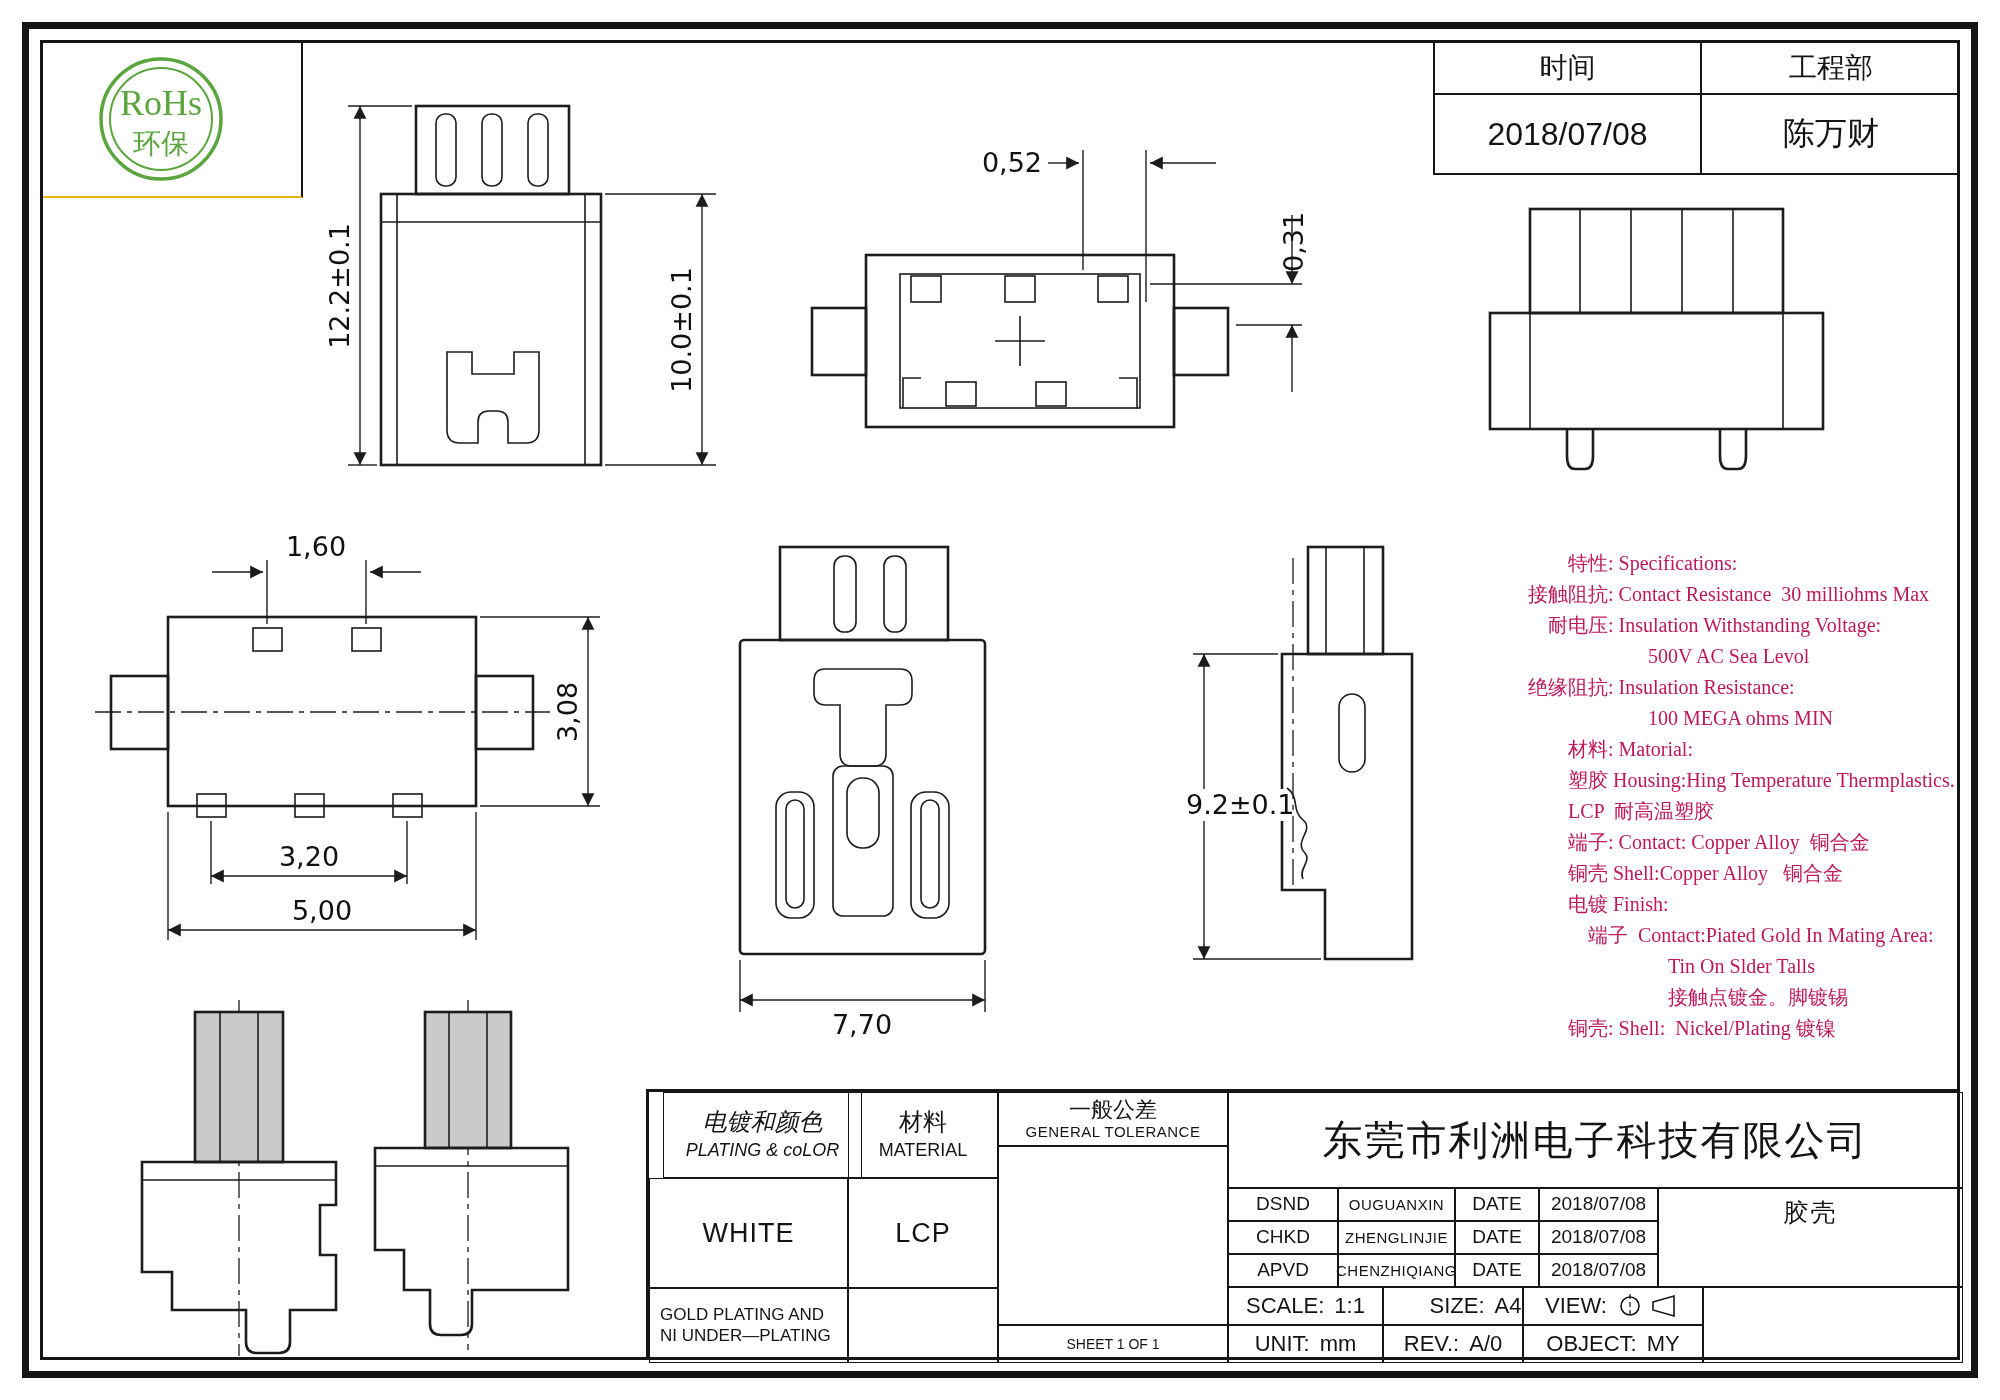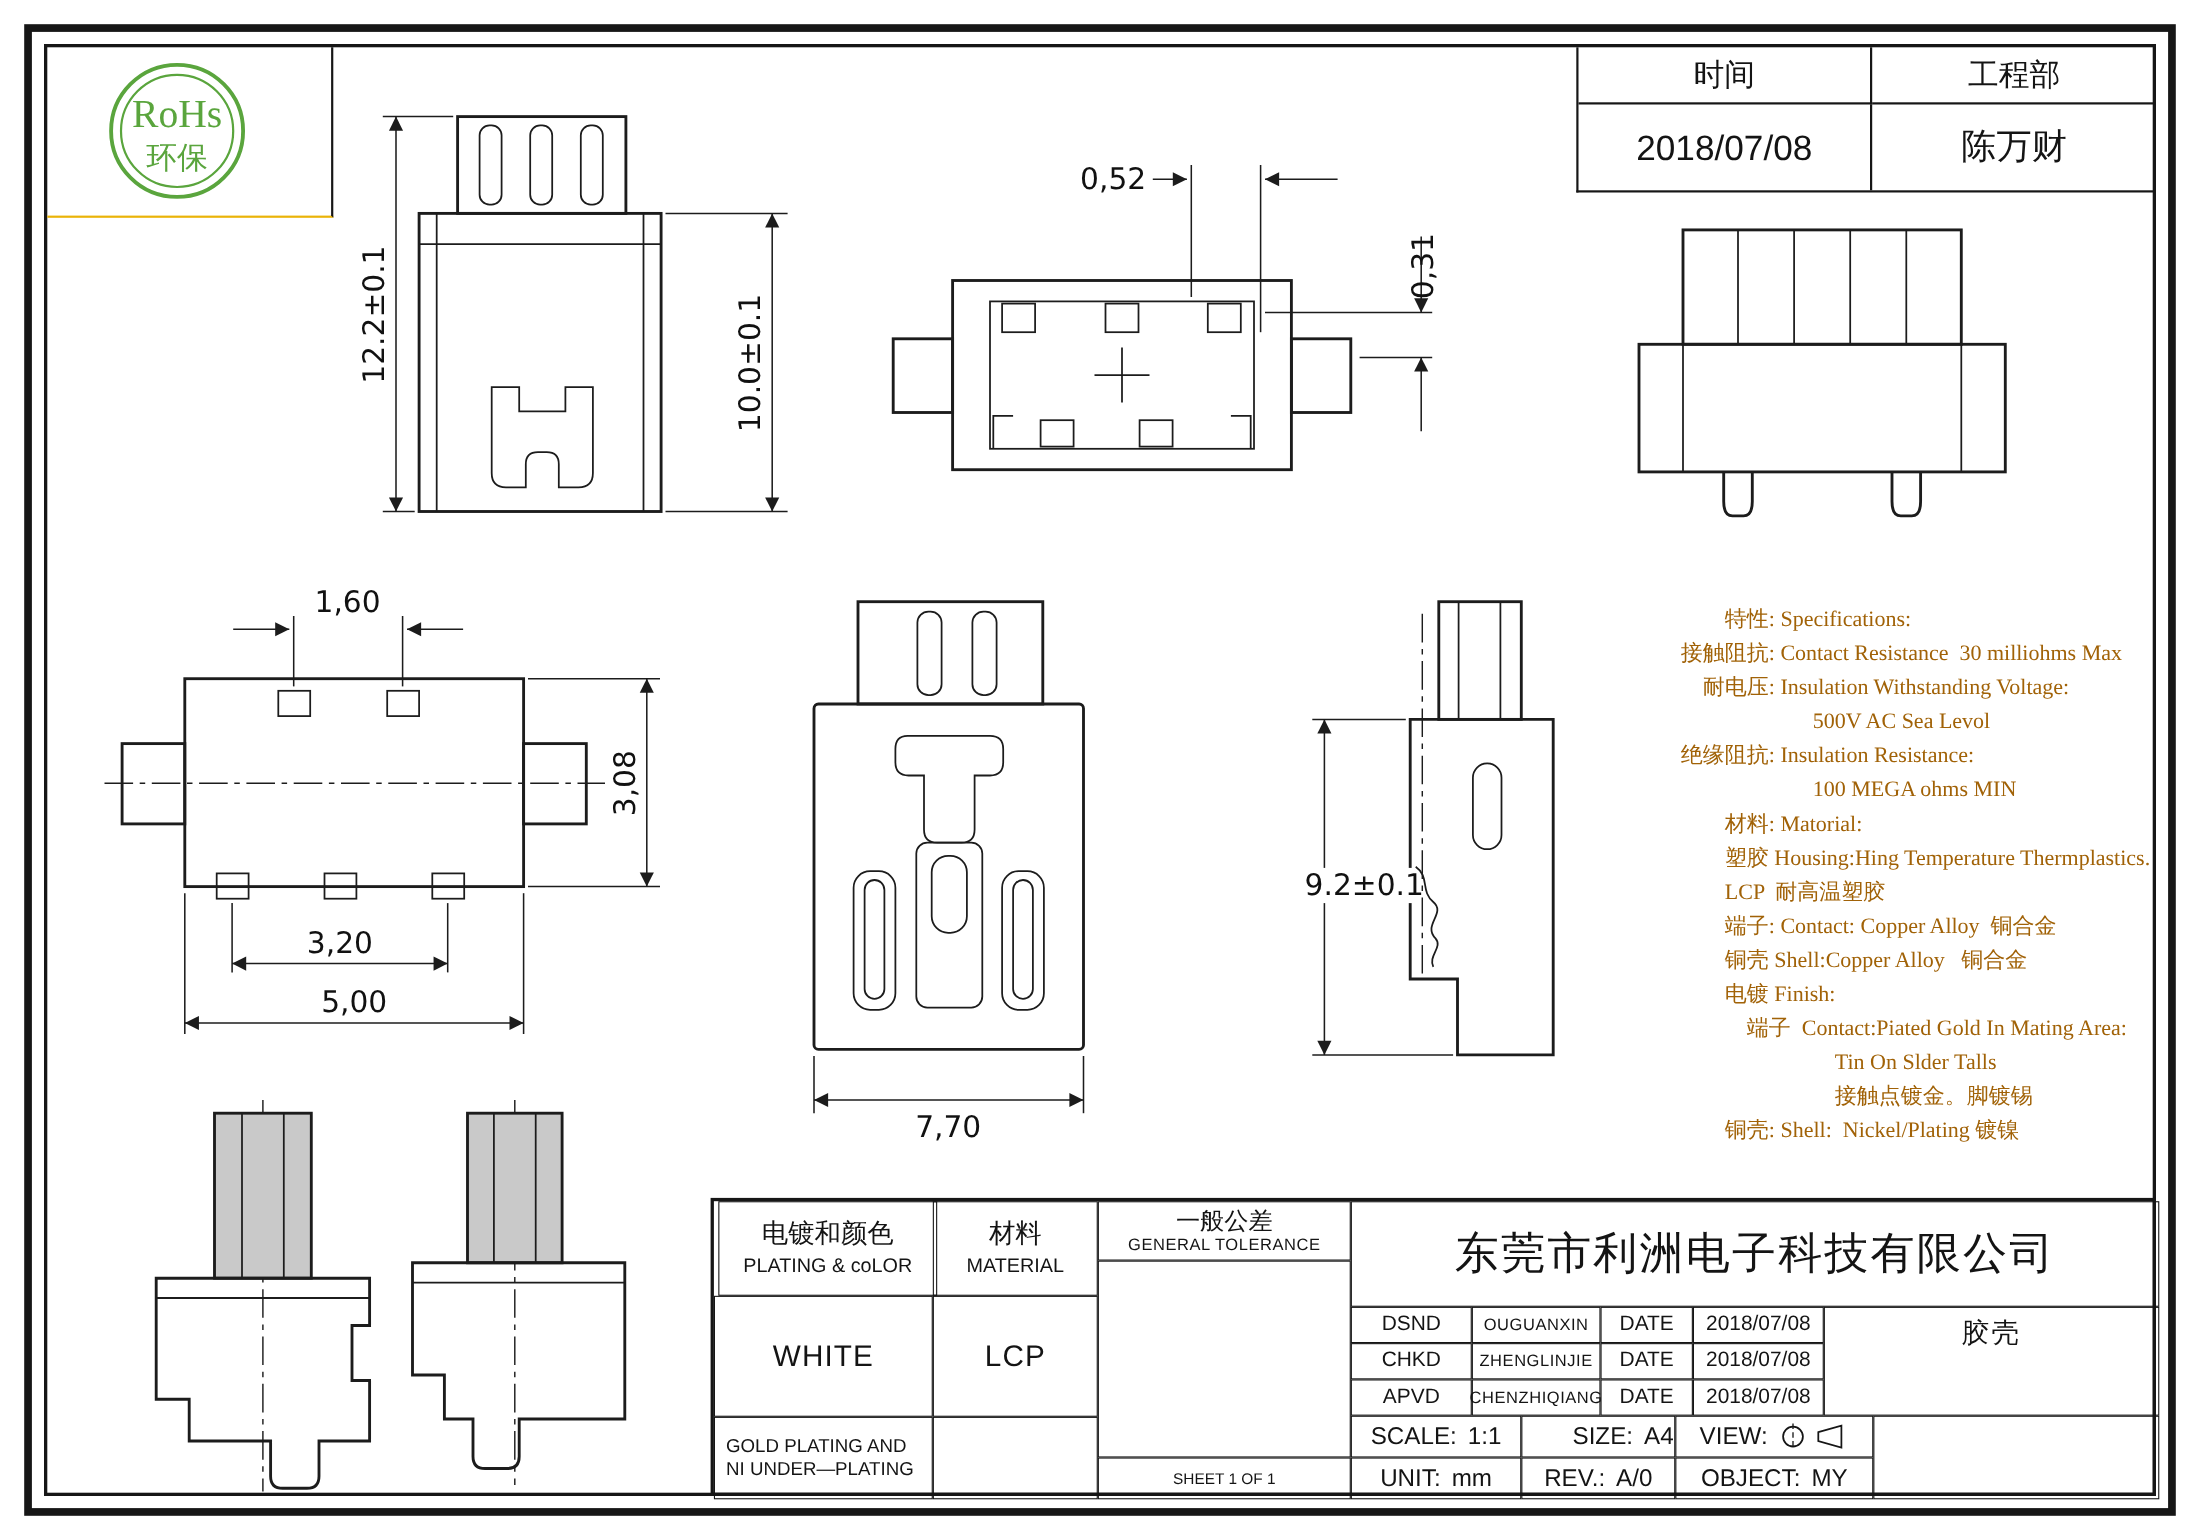--- a/index.html
+++ b/index.html
@@ -27,21 +27,21 @@
   
   .drawing { position:absolute; left:0; top:0; width:2000px; height:1400px; }
   .part { fill:none; stroke:#1c1c1c; stroke-width:2.6; }
   .thin { fill:none; stroke:#1c1c1c; stroke-width:1.6; }
   .dim  { fill:none; stroke:#1c1c1c; stroke-width:1.4; }
   .cl   { fill:none; stroke:#1c1c1c; stroke-width:1.3; stroke-dasharray:26 6 5 6; }
   .lead { fill:#c9c9c9; stroke:#1c1c1c; stroke-width:2.6; }
   .dimtext { font-family:"DejaVu Sans",sans-serif; font-size:27px; fill:#111; }
 
   
-  .specs { position:absolute; left:1528px; top:548px; width:436px; font-family:"Liberation Serif",serif; font-size:20px; line-height:31px; color:#a16207; }
+  .specs { position:absolute; left:1528px; top:548px; width:436px; font-family:"Liberation Serif",serif; font-size:20px; line-height:31px; color:#be185d; }
   .spec-line { white-space:pre; }
 
   
   .title-block { position:absolute; left:646px; top:1089px; width:1314px; height:271px; border:3px solid #161616; }
   .tb-cell { position:absolute; border:1.7px solid #161616; display:flex; flex-direction:column; align-items:center; justify-content:center; line-height:1.2; }
   .tb-zh { font-size:24px; }
   .tb-en { font-size:18px; margin-top:3px; }
   .tb-zh-sm { font-size:22px; }
   .tb-en-sm { font-size:15px; letter-spacing:0.5px; }
   .tb-big { font-size:27px; letter-spacing:1px; }
@@ -260,21 +260,21 @@
       <div class="spec-line">　　　端子  Contact:Piated Gold In Mating Area:</div>
 
       <div class="spec-line">　　　　　　　Tin On Slder Talls</div>
 
       <div class="spec-line">　　　　　　　接触点镀金。脚镀锡</div>
 
       <div class="spec-line">　　铜壳: Shell:  Nickel/Plating 镀镍</div>
     </div>
 
   <div class="title-block">
-    <div class="tb-cell" style="left:4px;top:0;width:199px;height:86px;">
+    <div class="tb-cell" style="left:14px;top:0;width:199px;height:86px;font-style:italic;">
       <span class="tb-zh">电镀和颜色</span>
       <span class="tb-en">PLATING &amp; coLOR</span>
     </div>
     <div class="tb-cell" style="left:199px;top:0;width:150px;height:86px;">
       <span class="tb-zh">材料</span>
       <span class="tb-en">MATERIAL</span>
     </div>
     <div class="tb-cell" style="left:349px;top:0;width:230px;height:54px;">
       <span class="tb-zh-sm">一般公差</span>
       <span class="tb-en-sm">GENERAL TOLERANCE</span>

